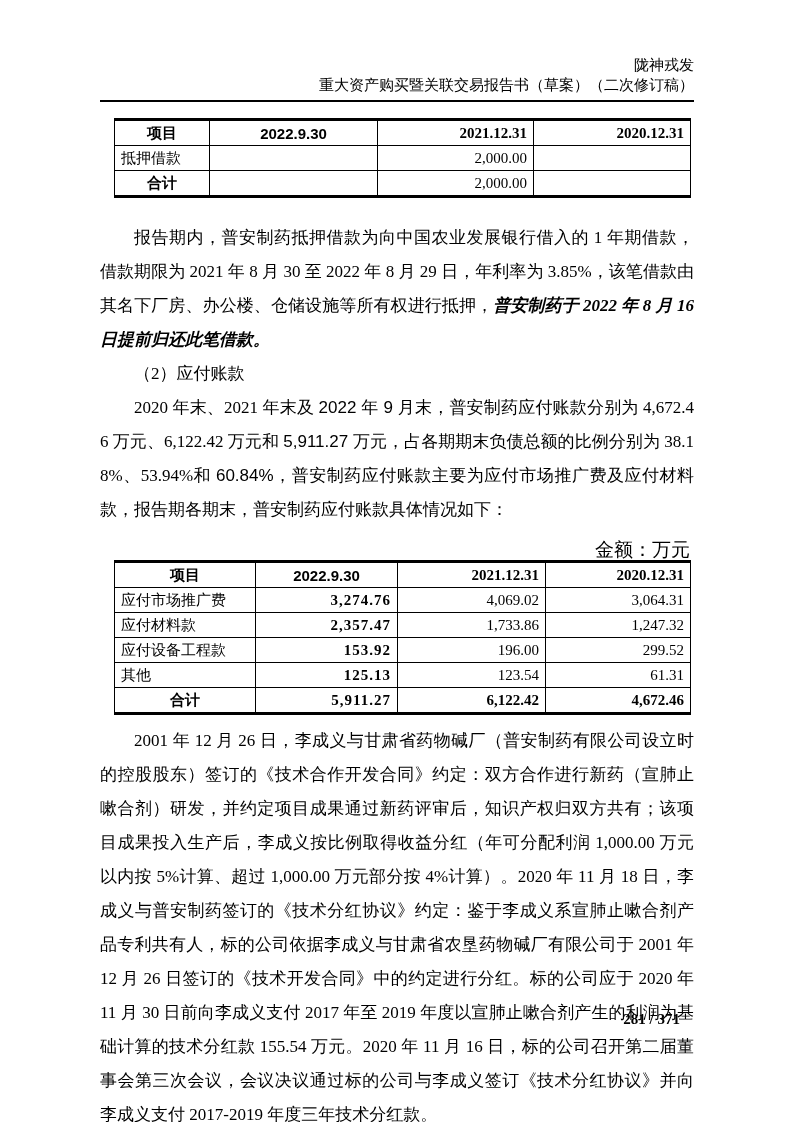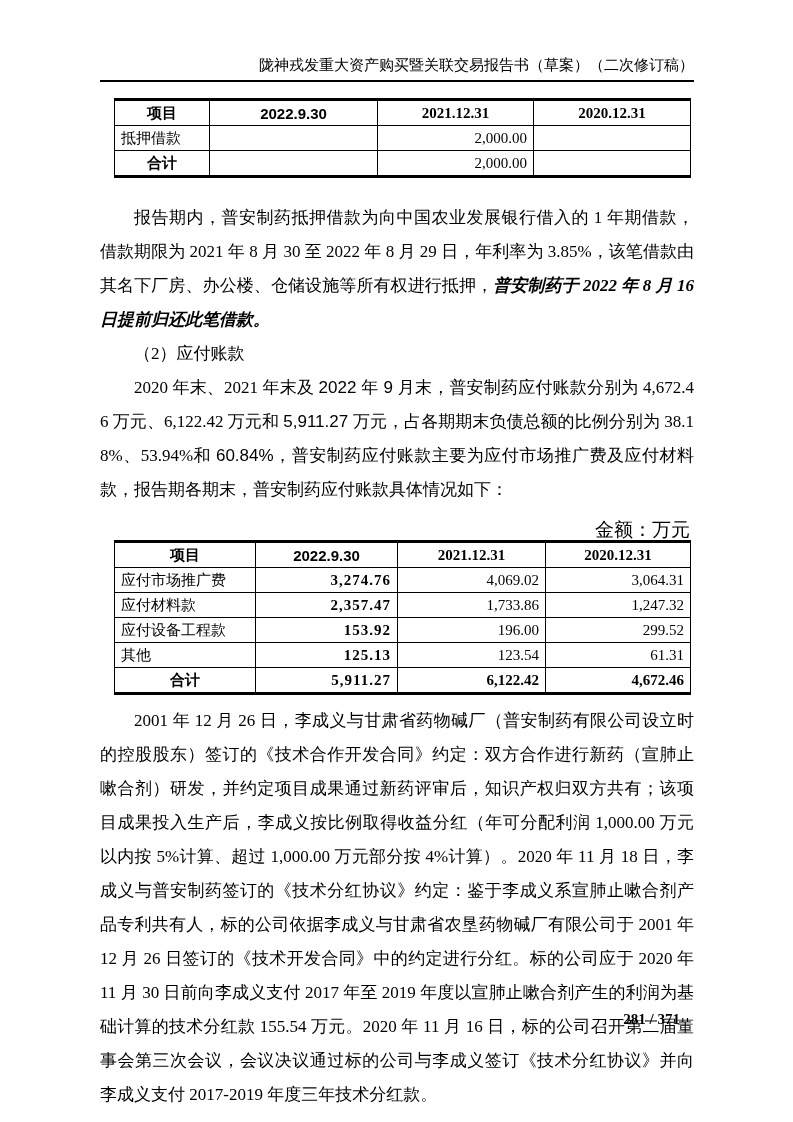--- a/index.html
+++ b/index.html
@@ -5,34 +5,35 @@
   html,body { margin:0; padding:0; background:#e8e8e8; }
   .page {
     width:793px; height:1122px; background:#ffffff; color:#000;
     font-family:"Liberation Serif","DejaVu Serif",serif;
     position:relative; box-sizing:border-box;
     padding:55px 99px 0 100px;
     margin:0 auto; overflow:hidden;
   }
   
   .hdr {
-    display:flex; justify-content:flex-end; align-items:flex-end;
+    display:flex; justify-content:space-between; align-items:flex-end;
     border-bottom:2px solid #000; padding-bottom:5px; font-size:15px;
     line-height:20px;
+    flex-direction:column;
   }
   
   .tbl {
     border-collapse:collapse; table-layout:fixed;
     border:1px solid #000; border-top:3px solid #000; border-bottom:3px solid #000;
     font-size:15px; margin-left:14px; width:576px;
   }
   .tbl td { border:1px solid #000; height:24px; padding:0 6px; overflow:hidden; white-space:nowrap; }
   .hc { text-align:center; font-weight:bold;margin-left:19px; }
   .sans-b { font-family:"Liberation Sans","DejaVu Sans",sans-serif; font-weight:bold; }
-  .serif-b { font-weight:bold; }
+  .serif-b { font-weight:bold;text-align:right; }
   .lbl { text-align:left; }
   .num { text-align:right; padding-right:8px; }
   .num-b { font-family:Liberation Serif, serif; font-weight:bold; letter-spacing:1px; }
   
   .para {
     font-size:17px; line-height:34px; text-align:justify; text-indent:34px;
     margin:0; word-break:break-all;
   }
   .p1 { margin-top:23px; }
   .p2 { margin-top:0; }

